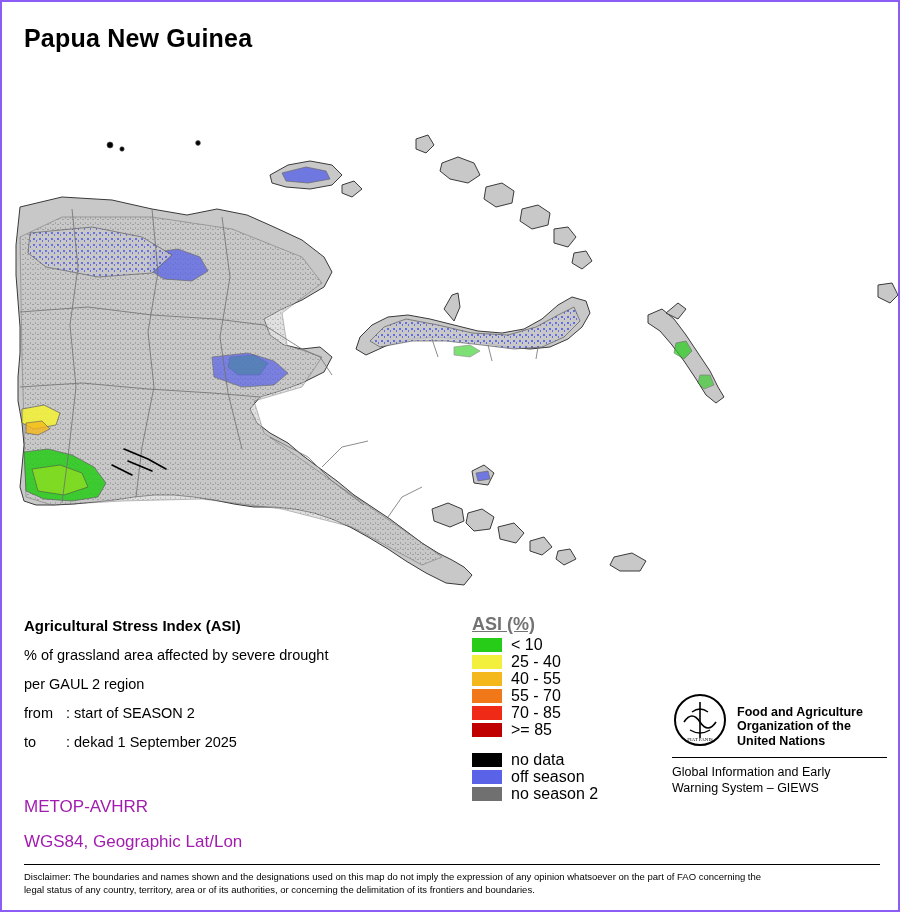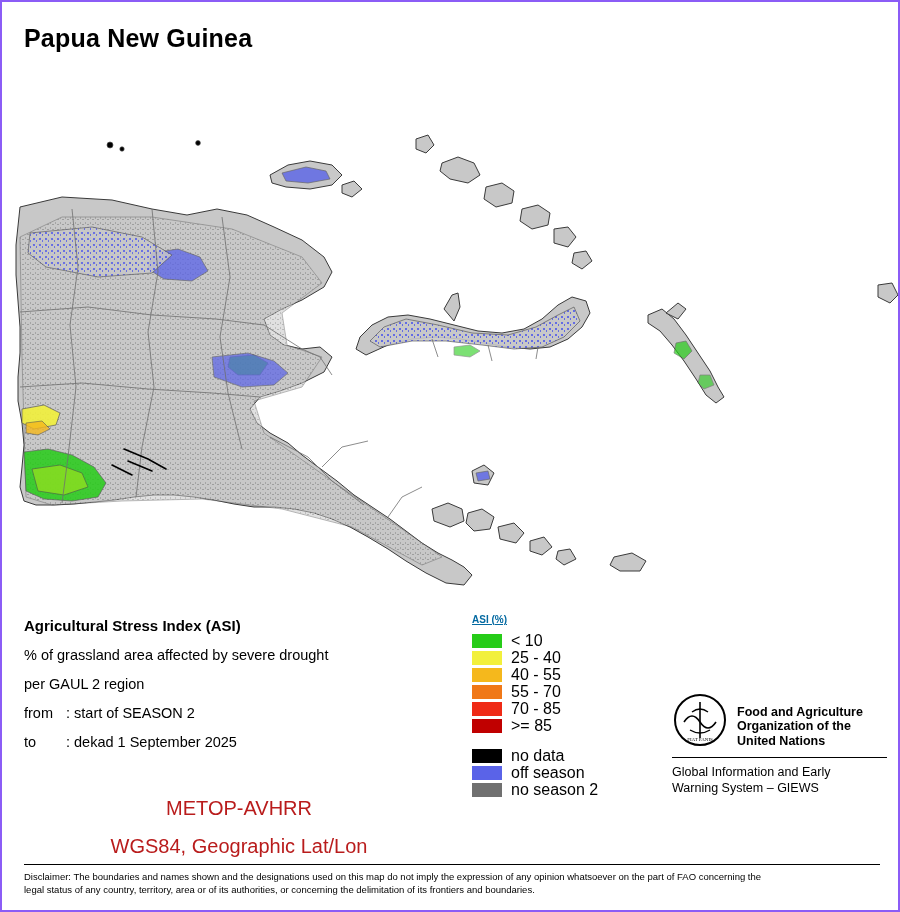--- a/index.html
+++ b/index.html
@@ -64,39 +64,38 @@
     display: inline-block;
     width: 42px;
   }
   .sensor-block {
     position: absolute;
     left: 22px;
     top: 795px;
     width: 430px;
   }
   .sensor-line {
-    font-size: 20px;
-    color: #b91c1c;
+    font-size: 17px;
+    color: #a21caf;
     margin-bottom: 15px;
-    text-align: center;
   }
 
   
   .asi-legend {
     position: absolute;
     left: 470px;
     top: 612px;
     width: 200px;
   }
   .asi-legend-title {
-    font-size: 10px;
+    font-size: 18px;
     font-weight: bold;
-    color: #0369a1;
+    color: #737373;
     text-decoration: underline;
-    margin-bottom: 7px;
+    margin-bottom: 1px;
   }
   .legend-row {
     display: flex;
     align-items: center;
     height: 17px;
   }
   .legend-swatch {
     width: 30px;
     height: 14px;
     margin-right: 9px;

